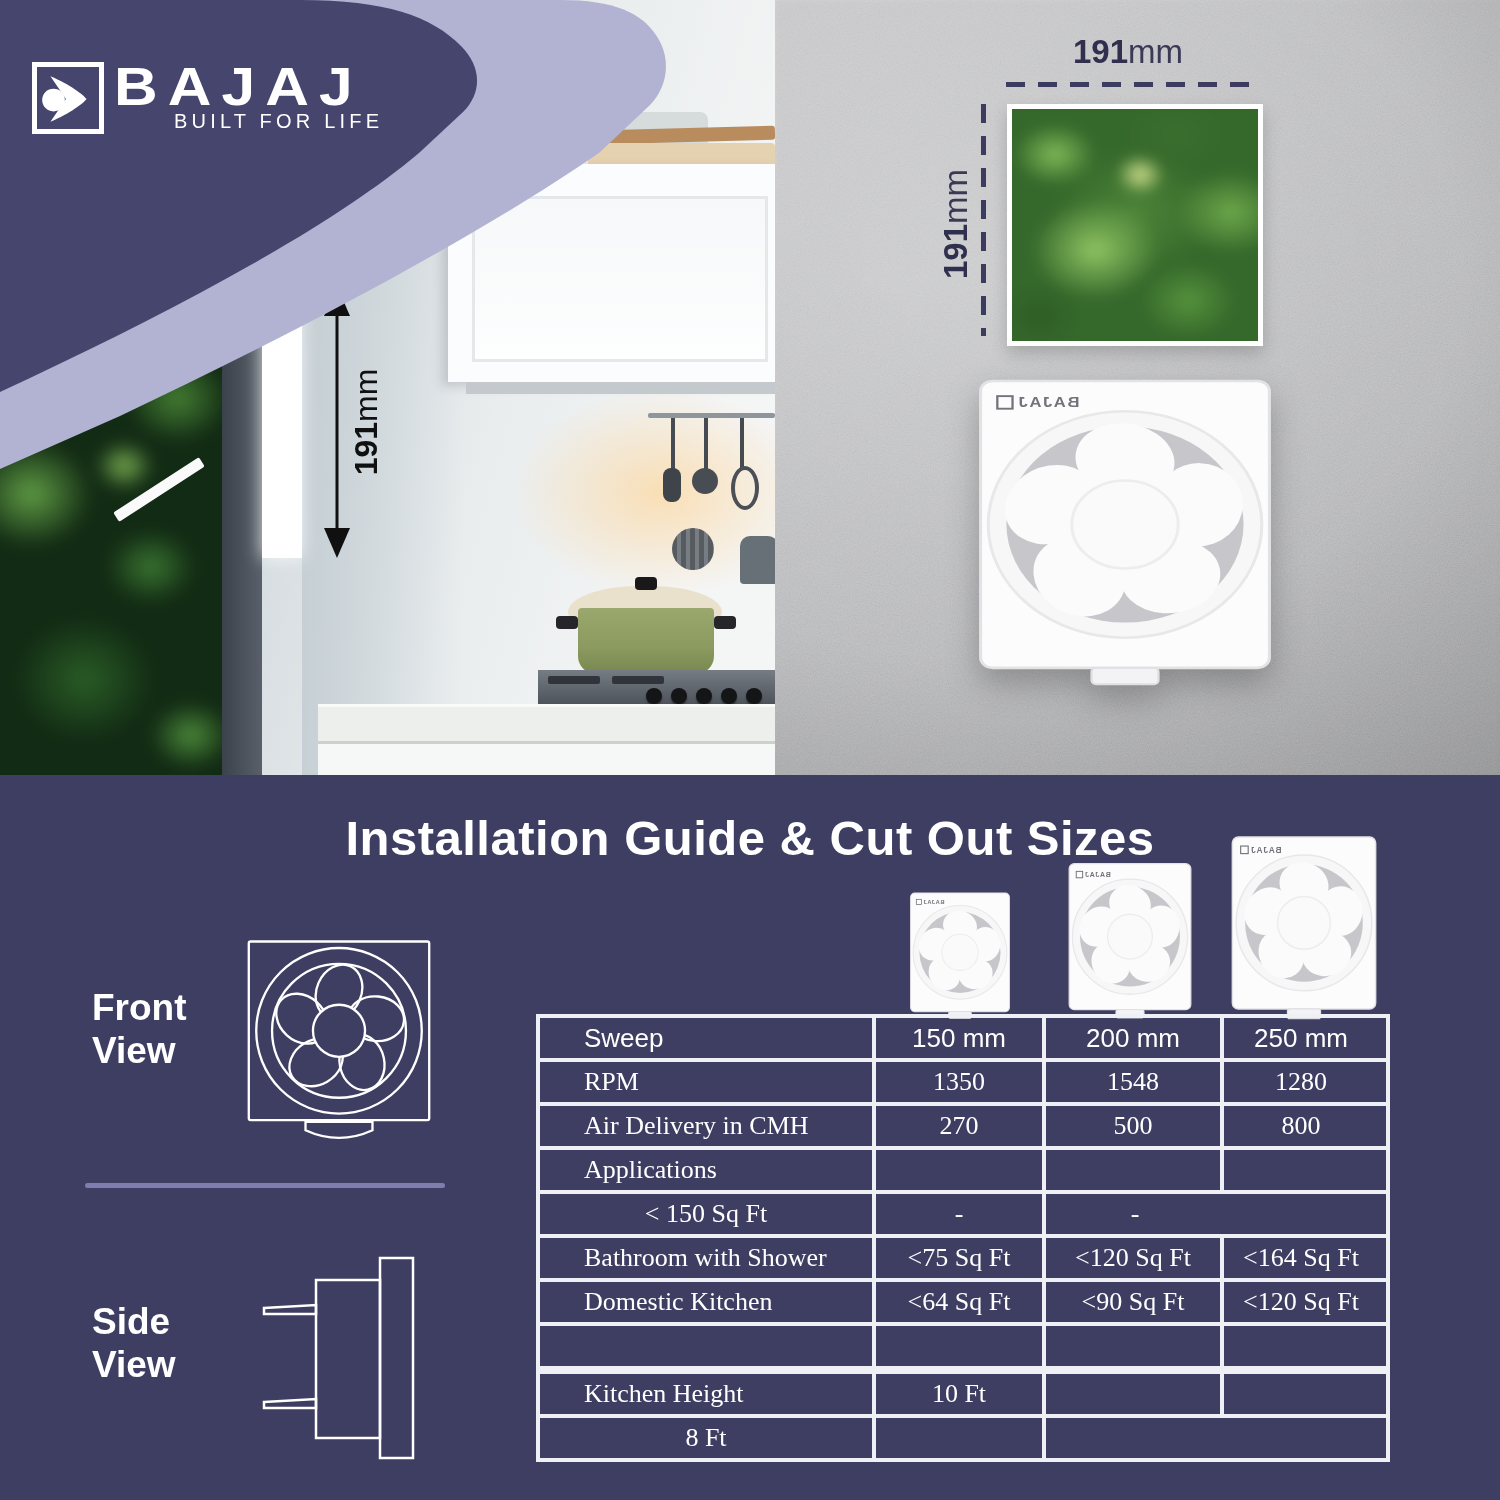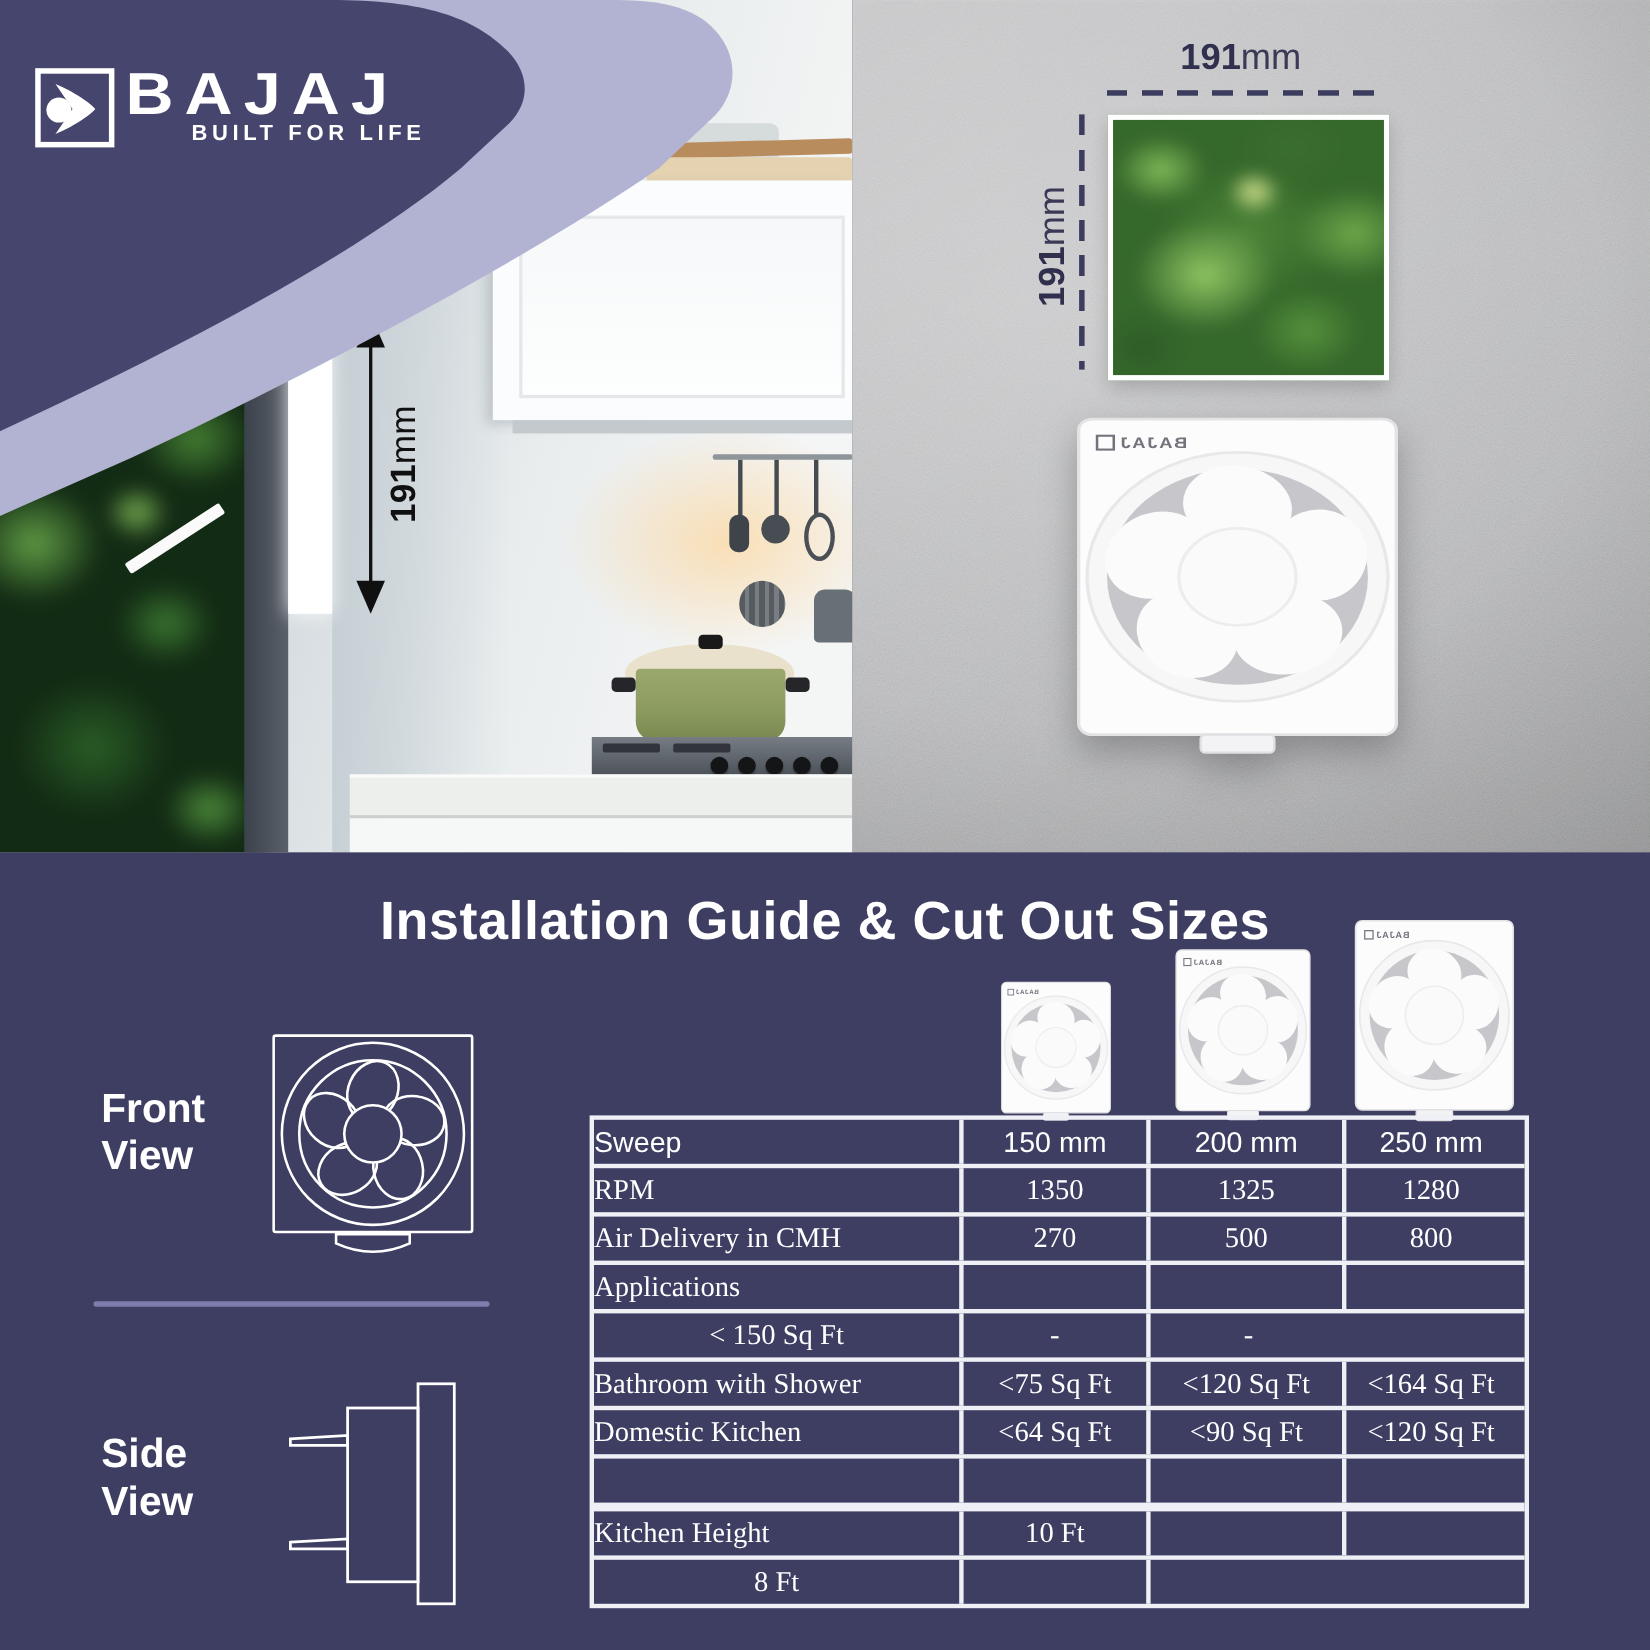--- a/index.html
+++ b/index.html
@@ -90,35 +90,35 @@
      #35682b;
      filter:blur(6px);}
   .c-fan{filter:drop-shadow(0 14px 16px rgba(0,0,0,.25));}
 
   
   .banner{left:0;top:0;width:700px;height:520px;}
   .logo{left:32px;top:55px;width:380px;height:90px;}
   .logo-icon{position:absolute;left:0;top:7px;width:62px;height:62px;border:5px solid #fff;}
   .logo-word{position:absolute;left:82px;top:0;color:#fff;font-weight:800;font-size:54px;
      letter-spacing:9px;transform:scaleX(1.12);transform-origin:left;}
-  .logo-tag{position:absolute;left:142px;top:55px;color:#fff;font-weight:700;font-size:20px;letter-spacing:4.2px;}
+  .logo-tag{position:absolute;left:142px;top:55px;color:#fff;font-weight:400;font-size:20px;letter-spacing:4.2px;}
 
   
   .bottom{left:0;top:775px;width:1500px;height:725px;background:#3e3e63;}
   .title{left:0;top:810px;width:1500px;text-align:center;color:#fff;font-weight:700;font-size:49px;letter-spacing:.5px;}
   .view-label{color:#fff;font-weight:600;font-size:37px;line-height:43px;}
   .divider{left:85px;top:1183px;width:360px;height:5px;background:#7e7eae;border-radius:3px;}
 
   
   .spec-table{left:536px;top:1014px;width:854px;border:4px solid #eef0f6;box-sizing:border-box;}
   .tr{display:grid;grid-template-columns:336px 170px 178px 154px;}
   .tr + .tr{border-top:4px solid #eef0f6;font-family:Liberation Serif, serif;}
   .tr.thick-top{border-top-width:8px;}
   .td{height:40px;line-height:40px;color:#fff;font-size:26px;box-sizing:border-box;overflow:hidden;}
-  .td.lab{padding-left:0;text-align:left;}
+  .td.lab{padding-left:24px;text-align:left;margin-left:20px;}
   .td.val{text-align:center;}
   .td:not(:last-child){border-right:4px solid #eef0f6;}
 </style>
 </head>
 <body>
 
 <div class="page">
 
   <div class="abs kitchen">
     <div class="abs k-wall"></div>
@@ -274,21 +274,21 @@
   <div class="abs spec-table">
       <div class="tr">
         <div class="td lab">Sweep</div>
         <div class="td val">150 mm</div>
         <div class="td val">200 mm</div>
         <div class="td val">250 mm</div>
       </div>
       <div class="tr">
         <div class="td lab">RPM</div>
         <div class="td val">1350</div>
-        <div class="td val">1325</div>
+        <div class="td val">1548</div>
         <div class="td val">1280</div>
       </div>
       <div class="tr">
         <div class="td lab">Air Delivery in CMH</div>
         <div class="td val">270</div>
         <div class="td val">500</div>
         <div class="td val">800</div>
       </div>
       <div class="tr">
         <div class="td lab">Applications</div>

